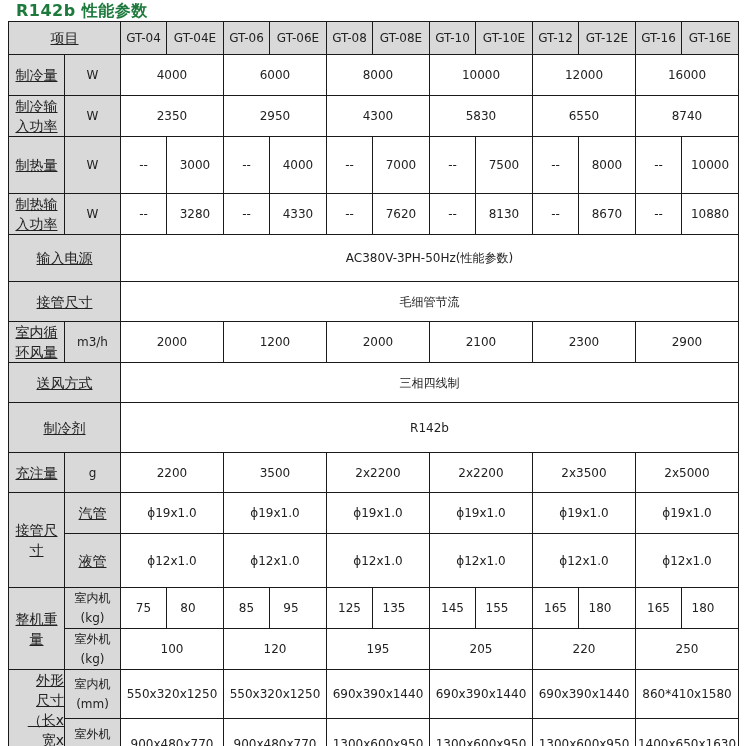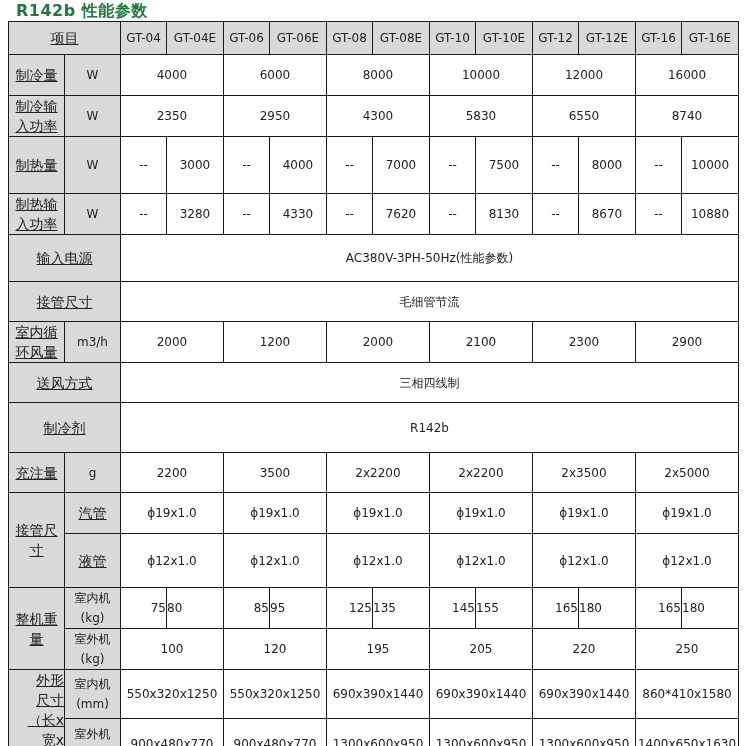--- a/index.html
+++ b/index.html
@@ -4,22 +4,22 @@
 <style>
   html,body{margin:0;padding:0;background:#fff;}
   body{width:747px;height:746px;position:relative;font-family:"DejaVu Sans","Liberation Sans",sans-serif;color:#222;overflow:hidden;}
   .title{position:absolute;left:16px;top:1px;font-size:16px;font-weight:bold;color:#1e7a3c;letter-spacing:0.5px;}
   table{position:absolute;left:8px;top:21px;border-collapse:collapse;table-layout:fixed;font-size:12px;}
   td{border:1px solid #1a1a1a;text-align:center;vertical-align:middle;padding:0;line-height:20px;overflow:hidden;white-space:nowrap;}
   td.h{background:#d9d9d9;}
   td.wrap{white-space:normal;line-height:20px;}
   td.lbl{font-size:14px;text-decoration:underline;}
   td.hl{text-align:right;padding-left:16px;white-space:normal;}
-  td.num-l{text-align:right;}
-  td.num-r{text-align:left;padding-right:14px;}
+  td.num-l{text-align:center;}
+  td.num-r{text-align:center;padding-right:14px;}
 </style>
 </head>
 <body>
 
 <div class="title">R142b 性能参数</div>
 
 <table>
   <colgroup>
     <col style="width:56px">
       <col style="width:56px">

